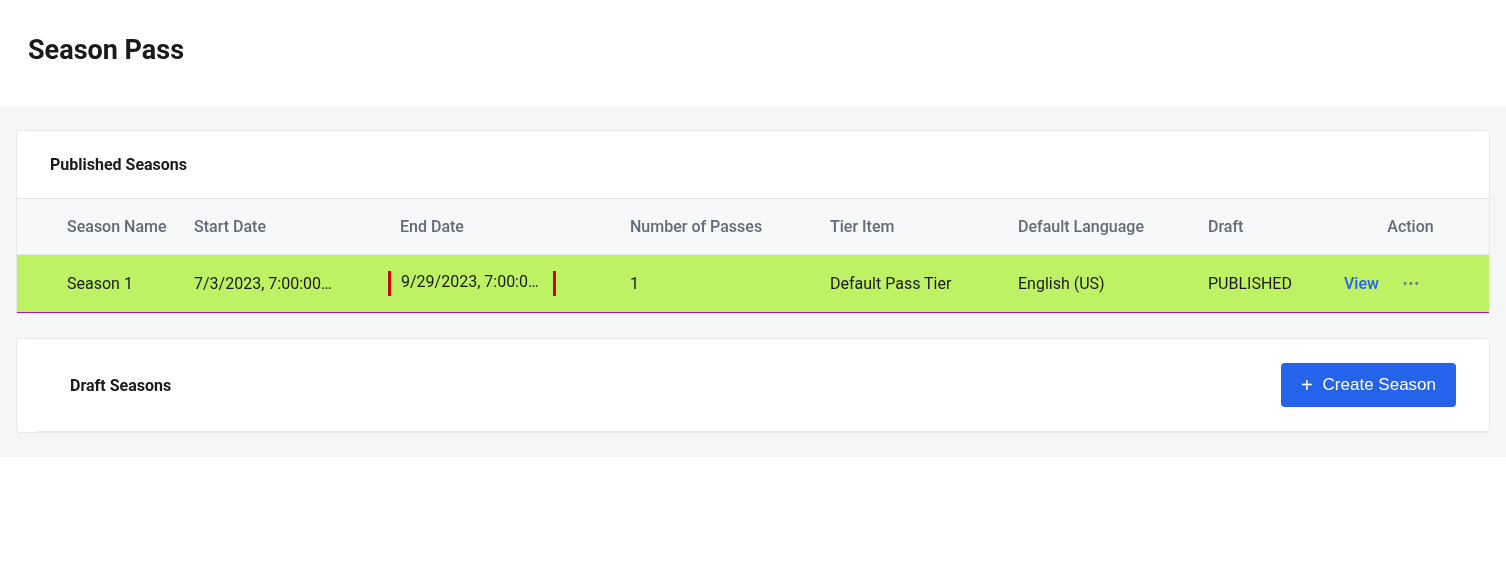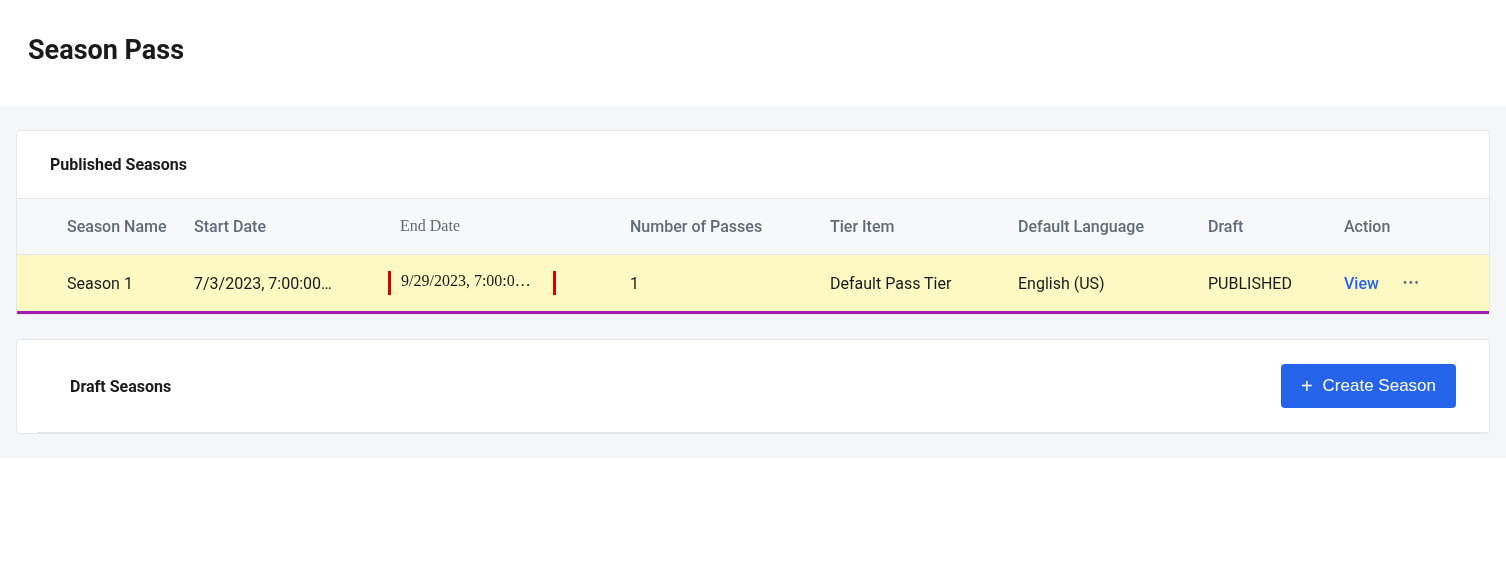--- a/index.html
+++ b/index.html
@@ -47,41 +47,41 @@
     display: flex;
     background: #f7f8fa;
     border-bottom: 1px solid #e4e7eb;
     padding: 18px 0;
     color: #616a78;
     font-size: 16px;
     font-weight: 500;
   }
   .table-row {
     display: flex;
-    background: #fef9c3;
-    border-bottom: 3px solid #a21caf;
+    background: #bef264;
+    border-bottom: 1px solid #a21caf;
     padding: 16px 0;
     color: #1a1a1a;
     font-size: 16px;
     align-items: center;
   }
   .col {
     padding: 0 12px;
     white-space: nowrap;
     overflow: hidden;
     text-overflow: ellipsis;
   }
   .col-name { width: 165px; padding-left: 50px; }
   .col-start { width: 206px; }
-  .col-end { width: 230px; font-family: Liberation Serif, serif; }
+  .col-end { width: 230px; }
   .col-passes { width: 200px; }
   .col-tier { width: 188px; }
   .col-lang { width: 190px; }
   .col-status { width: 140px; }
-  .col-action { flex: 1; padding-left: 8px; }
+  .col-action { flex: 1; padding-left: 8px; text-align: center; }
   .highlight-box {
     border: 3px solid #d40000;
     border-radius: 2px;
     display: inline-block;
     padding: 8px 10px;
     margin: -10px -12px;
     width: 168px;
     overflow: hidden;
     text-overflow: ellipsis;
   }

